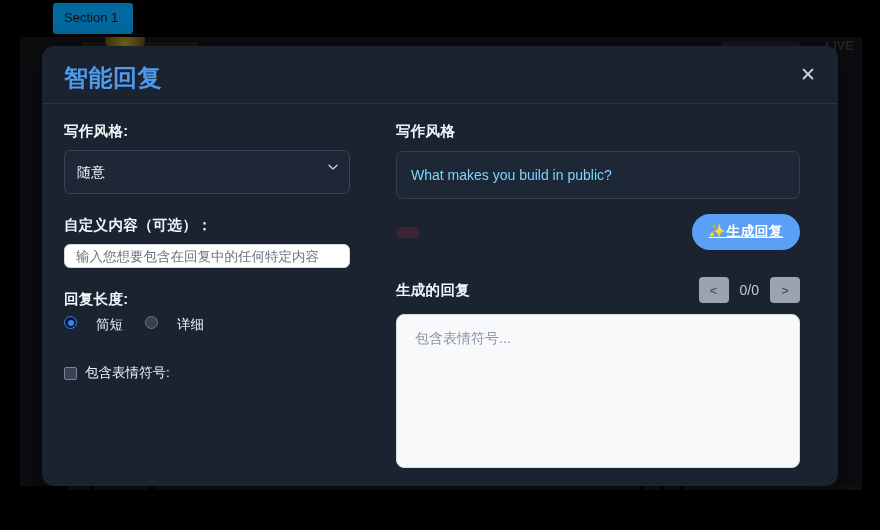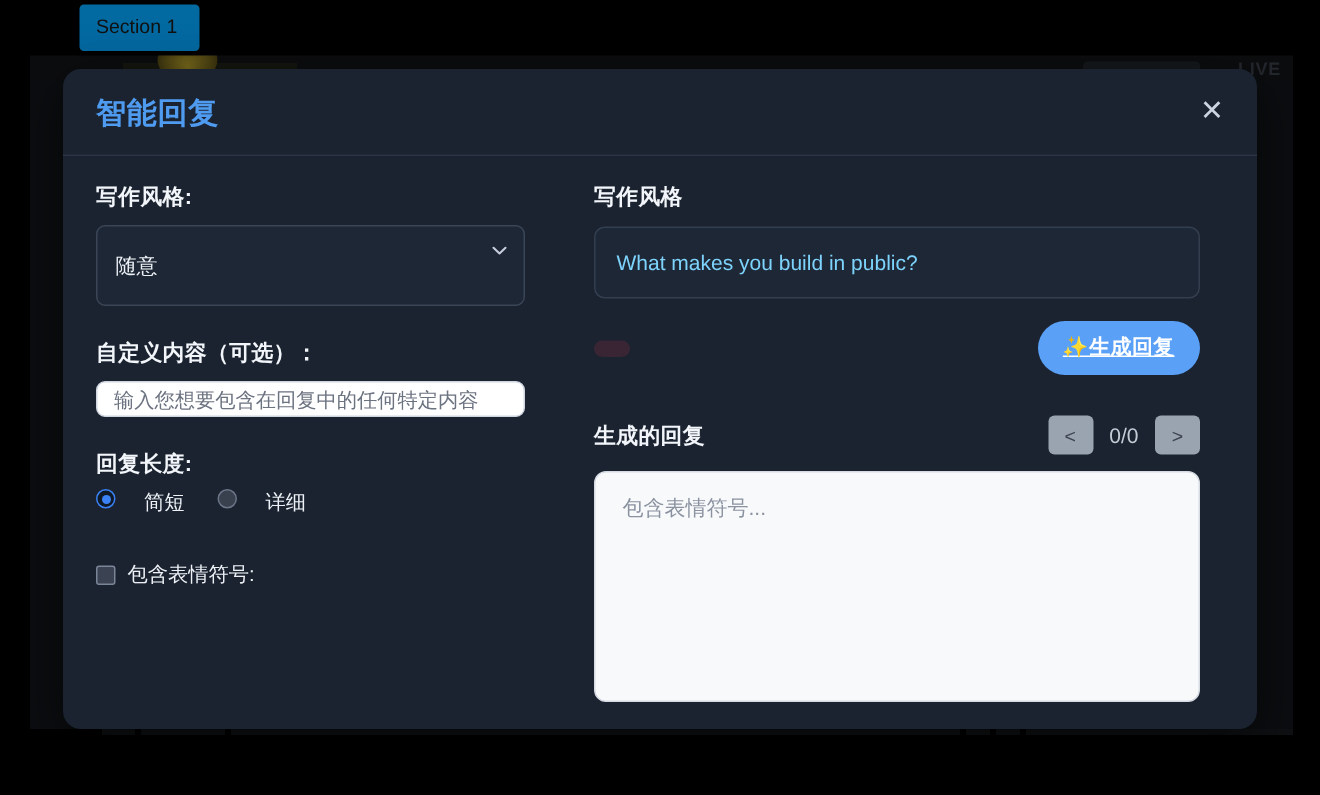--- a/index.html
+++ b/index.html
@@ -122,21 +122,21 @@
   .modal-header {
     position: relative;
     height: 58px;
     border-bottom: 1px solid #2b3545;
     box-sizing: border-box;
   }
   .modal-title {
     position: absolute;
     left: 22px;
     top: 16px;
-    font-size: 20px;
+    font-size: 24px;
     font-weight: bold;
     color: #4e9bf0;
     letter-spacing: 0.5px;
   }
   .close-btn {
     position: absolute;
     right: 16px;
     top: 14px;
     width: 28px;
     height: 28px;
@@ -183,21 +183,21 @@
 
   
   .select-wrap {
     position: relative;
     width: 286px;
   }
   select.styled {
     -webkit-appearance: none;
     appearance: none;
     width: 286px;
-    height: 54px;
+    height: 44px;
     box-sizing: border-box;
     background: #1e2736;
     border: 1px solid #3a4556;
     border-radius: 6px;
     color: #eef2f7;
     font-size: 14px;
     padding: 0 30px 0 12px;
     font-family: "Liberation Sans", "DejaVu Sans", sans-serif;
     outline: none;
   }

